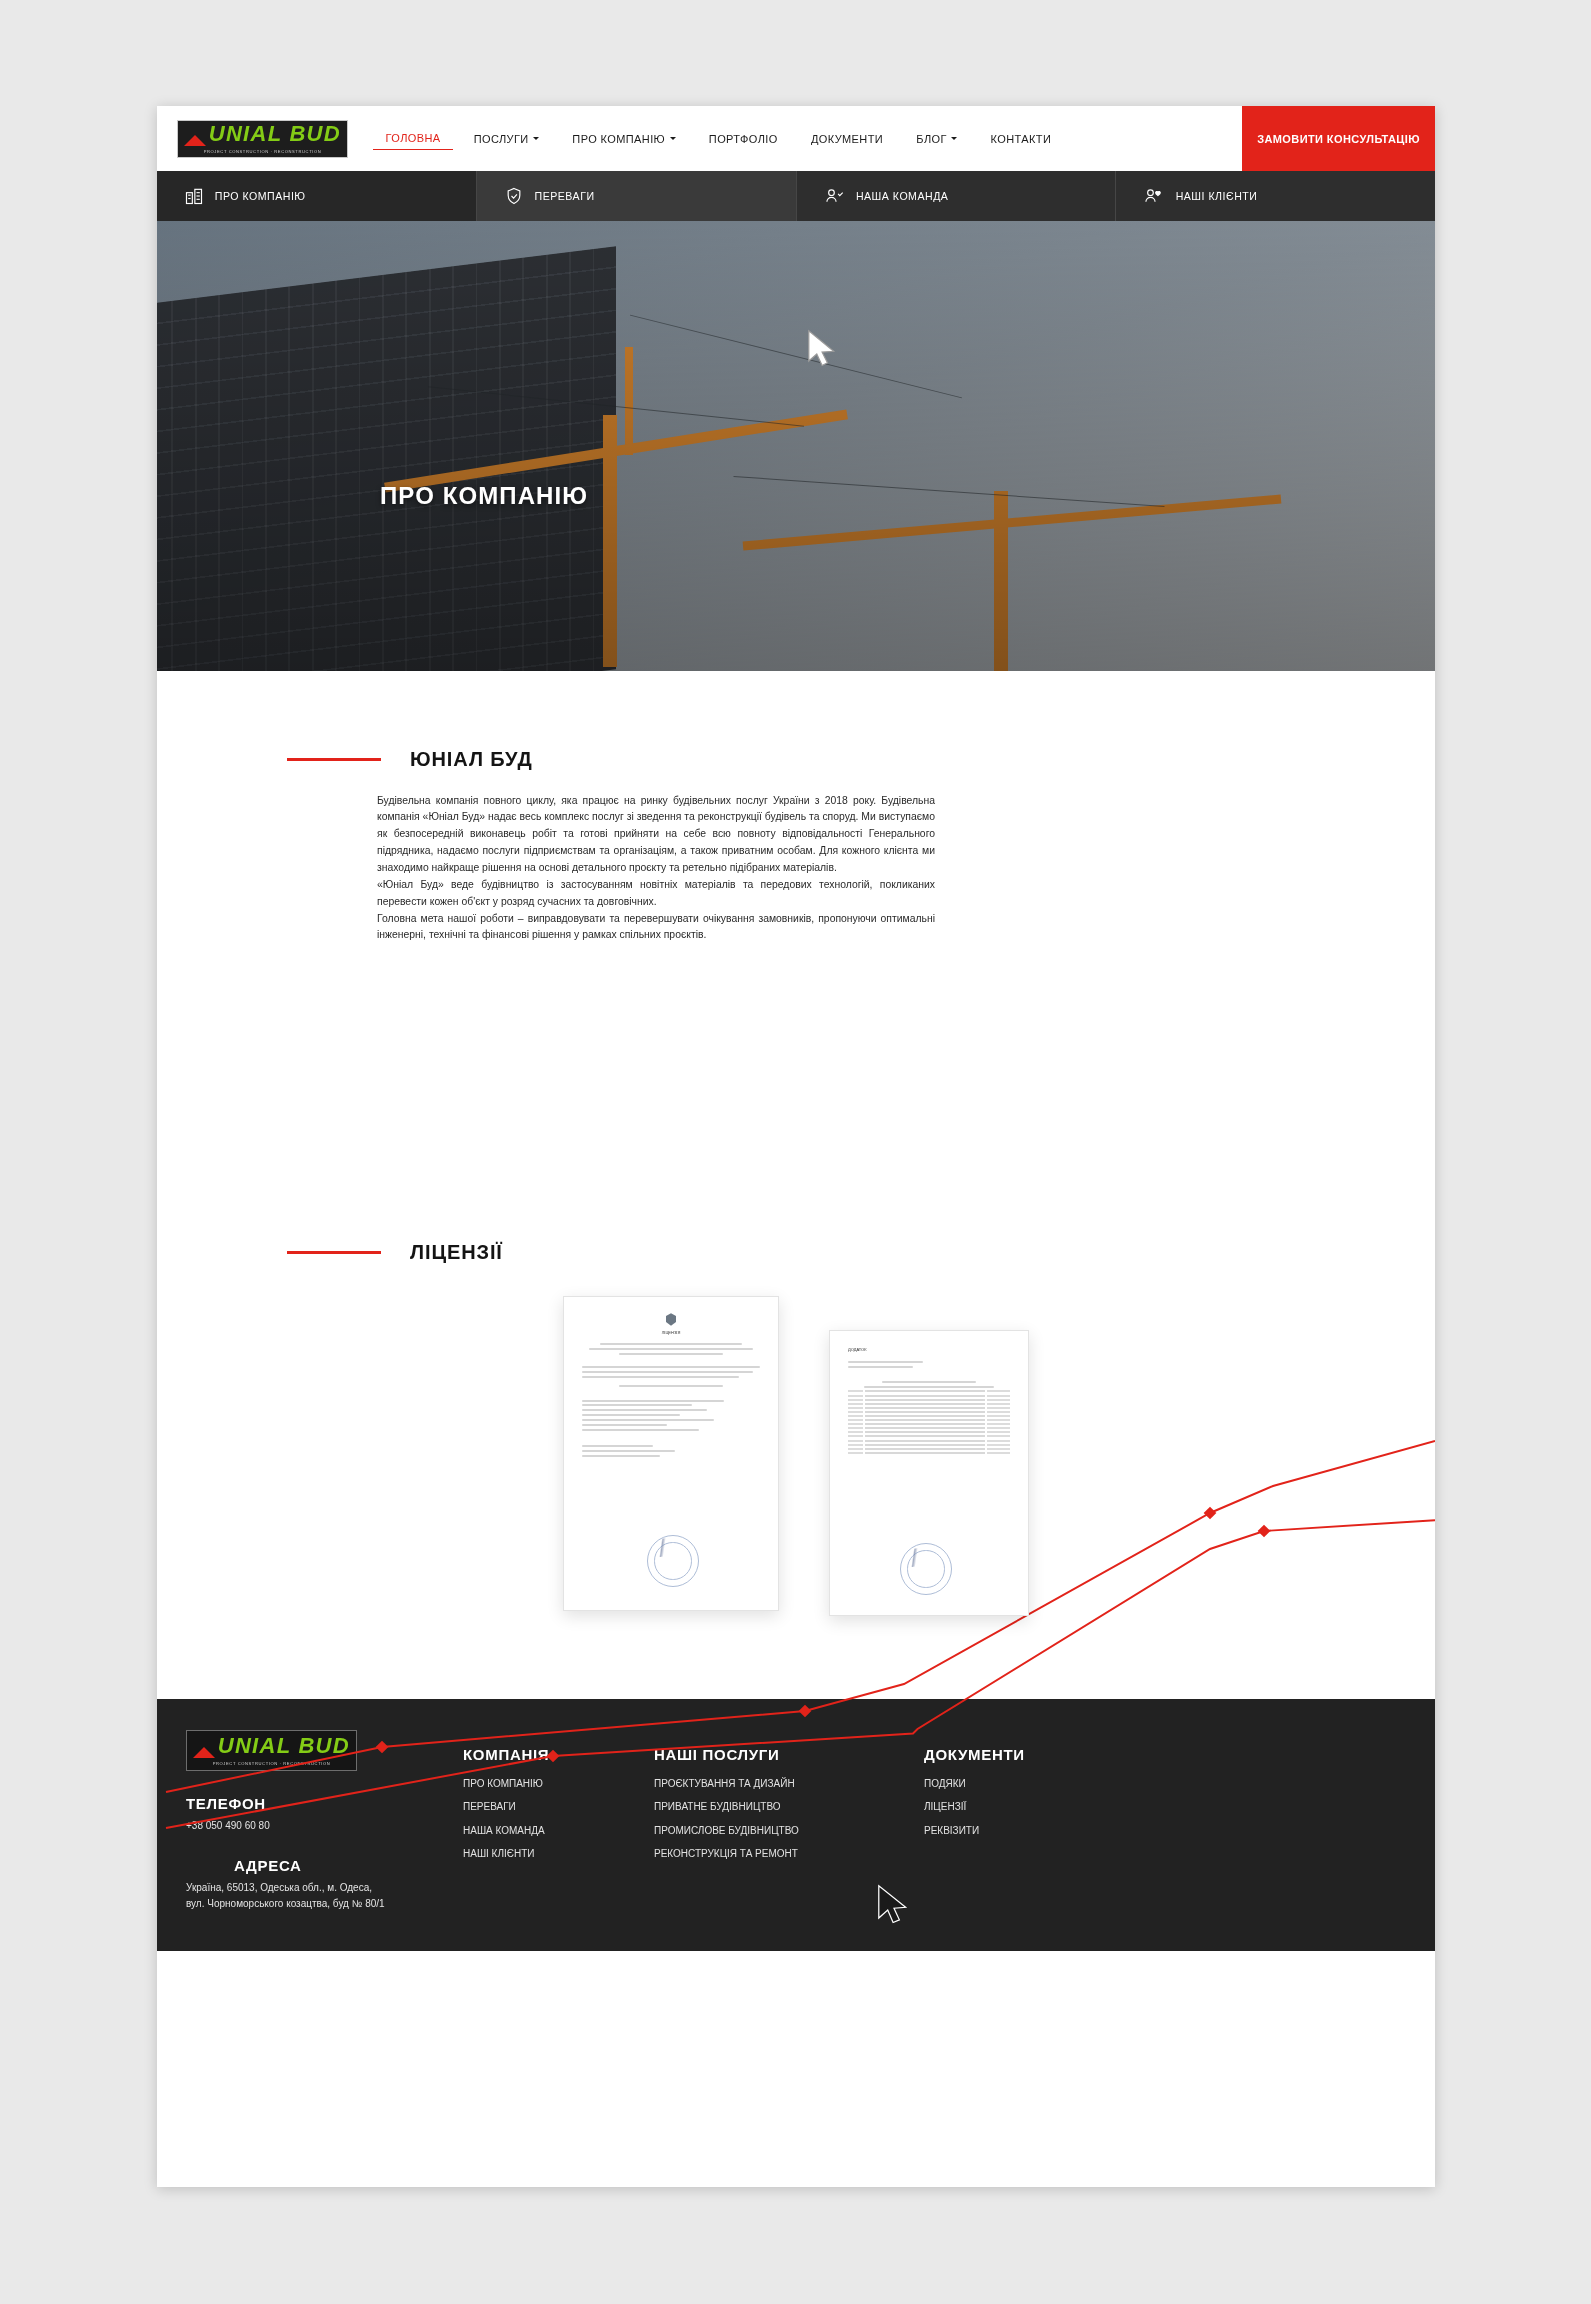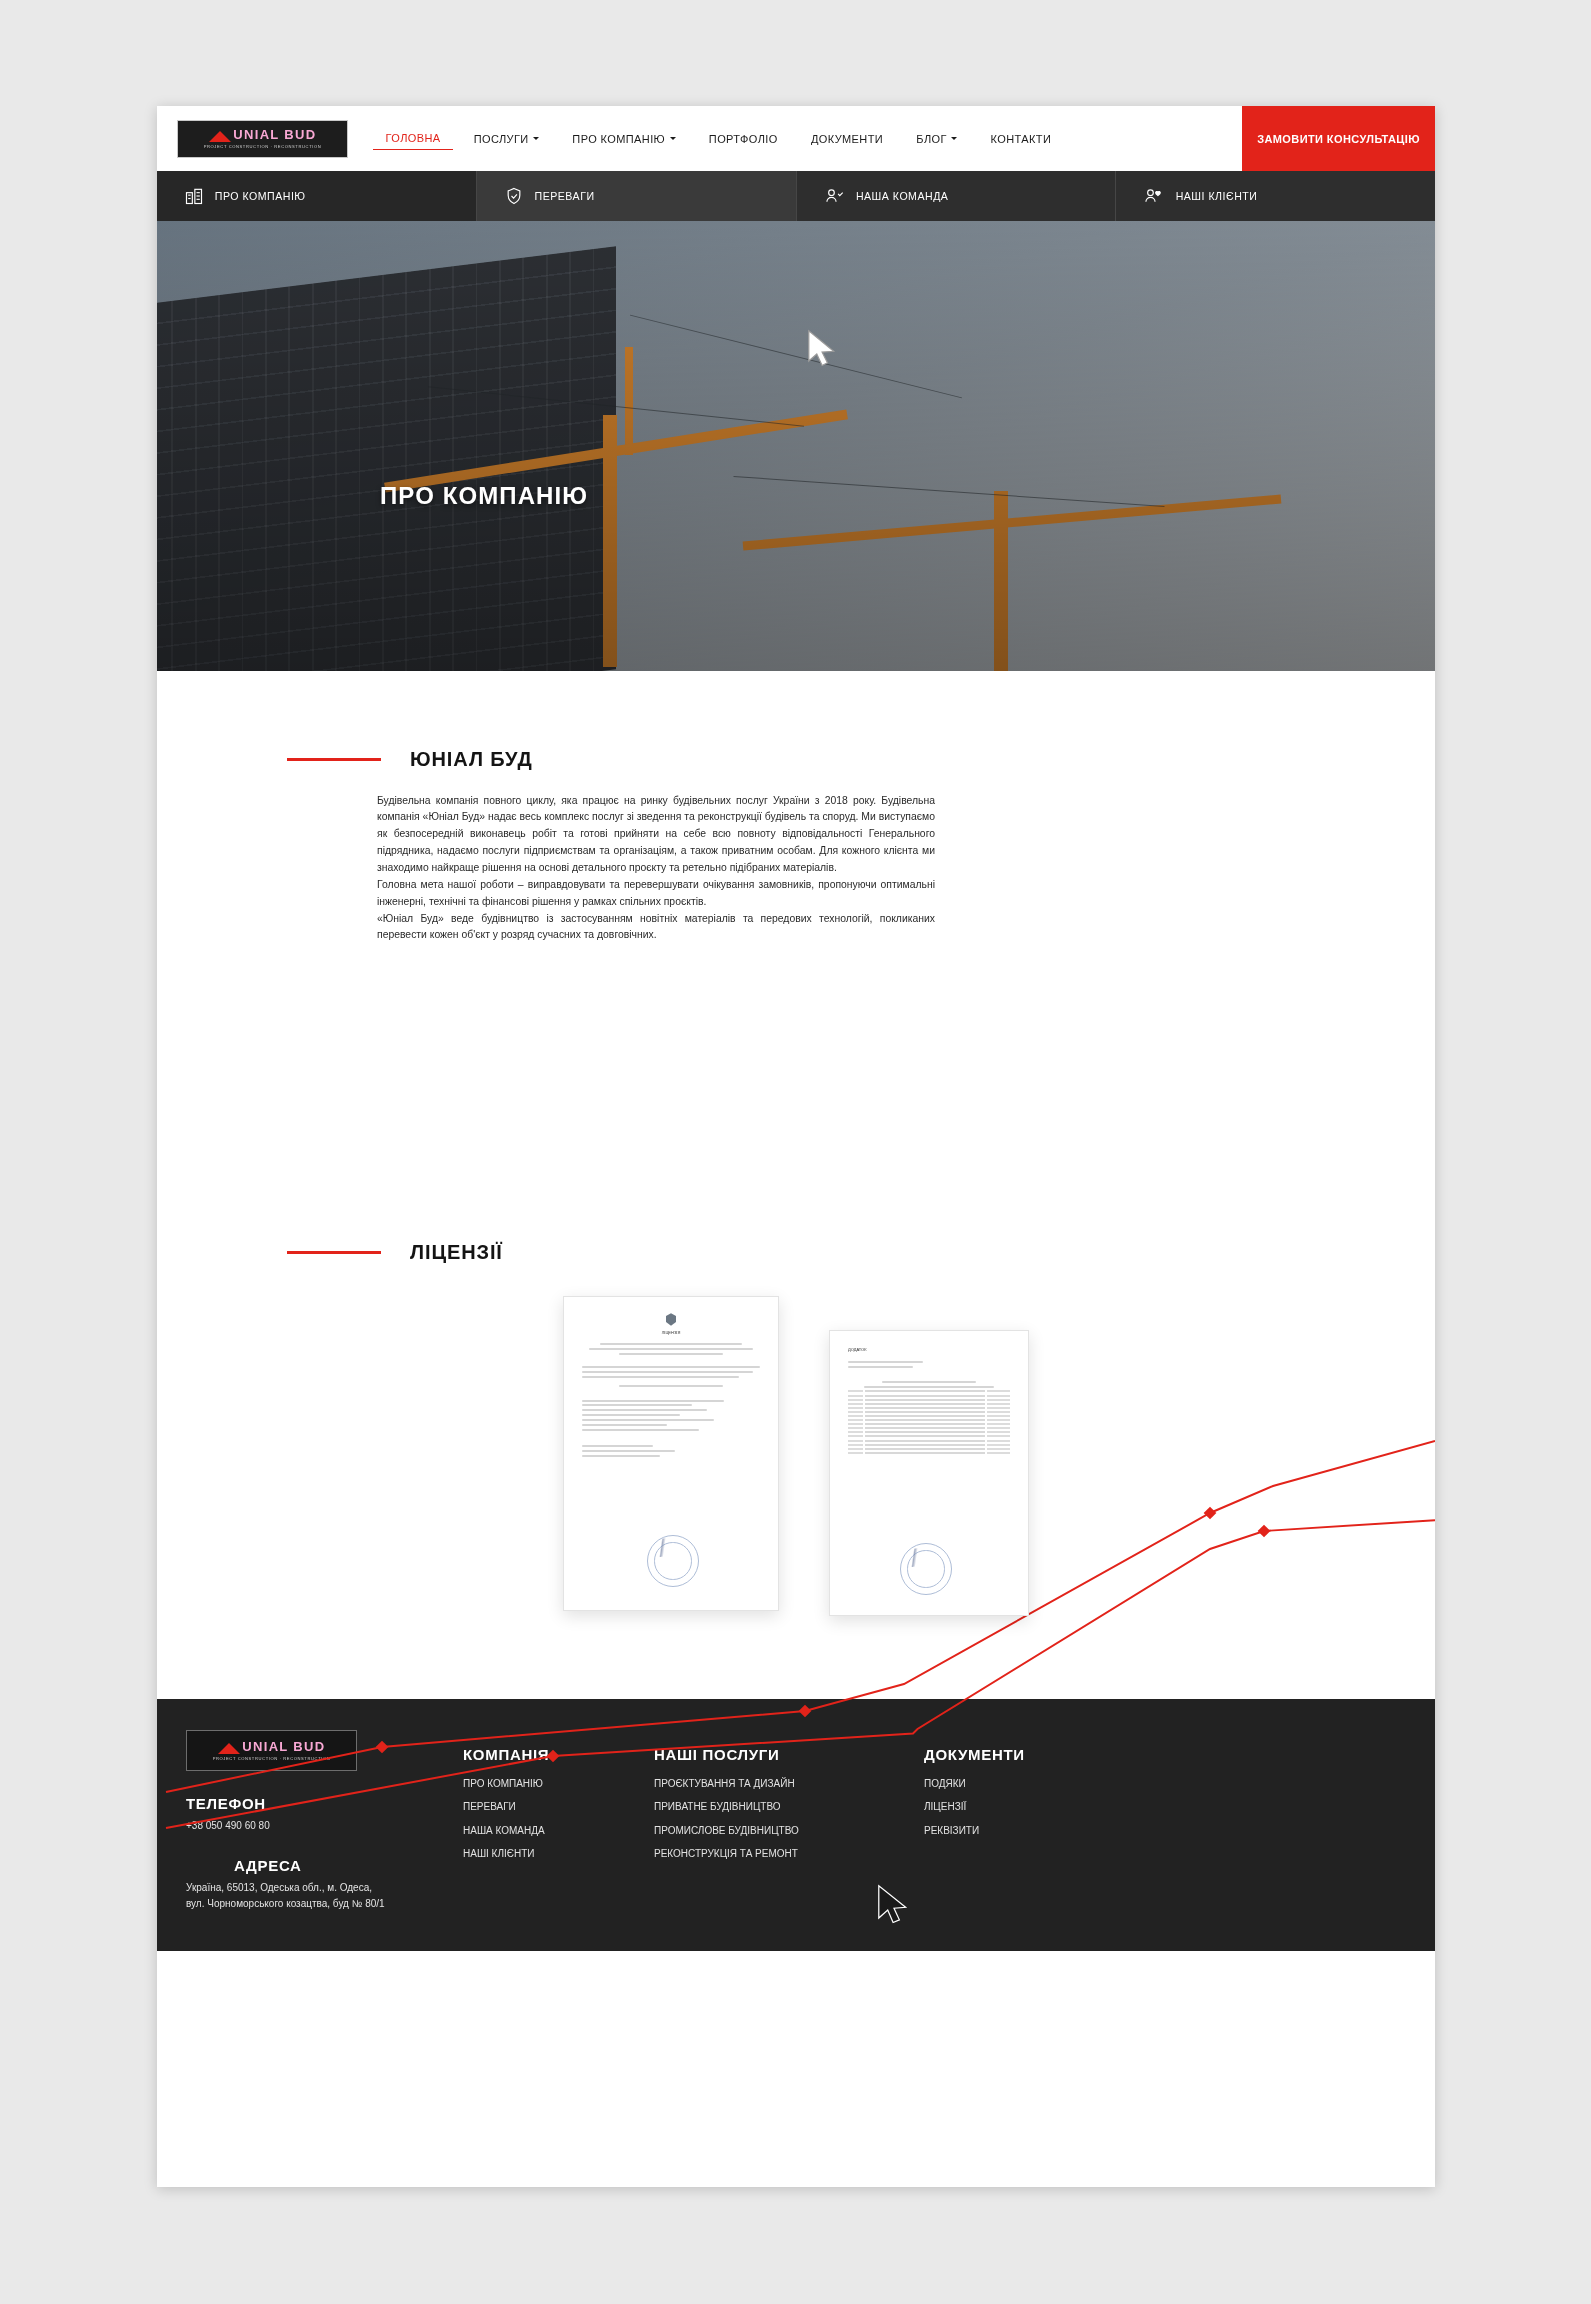--- a/index.html
+++ b/index.html
@@ -37,22 +37,22 @@
   }
   .logo-row { display: flex; align-items: flex-end; gap: 2.7px; }
   .logo-roof {
     width: 0; height: 0;
     border-left: 11.7px solid transparent;
     border-right: 11.7px solid transparent;
     border-bottom: 11.7px solid #e2231a;
     margin-bottom: -0.9px;
   }
   .logo-text {
-    color: #f9a8d4; font-size: 13px; font-weight: bold;
-    letter-spacing: 1.3px; line-height: 1;
+    color: #84cc16; font-size: 22px; font-weight: bold;
+    letter-spacing: 1.3px; line-height: 1; font-style: italic;
   }
   .logo-sub {
     color: #cfcfcf; font-size: 4.1px; letter-spacing: 0.6px;
     margin-top: 3.6px;
   }
   .mainnav {
     display: flex; align-items: center; gap: 8px;
     margin-left: 25px; flex: 1;
   }
   .mainnav a {
@@ -339,22 +339,22 @@
       <rect x="1225" y="125" width="10" height="10" fill="#e2231a" transform="rotate(45 1230 130)"></rect>
     </svg>
 
     <div class="head-row">
       <span class="head-bar"></span>
       <span class="head-title">ЮНІАЛ БУД</span>
     </div>
 
     <div class="about-text">
       <p>Будівельна компанія повного циклу, яка працює на ринку будівельних послуг України з 2018 року. Будівельна компанія «Юніал Буд» надає весь комплекс послуг зі зведення та реконструкції  будівель та споруд. Ми виступаємо як безпосередній виконавець робіт та готові прийняти на себе всю повноту відповідальності Генерального підрядника, надаємо послуги підприємствам та організаціям, а також приватним особам. Для кожного клієнта ми знаходимо найкраще рішення на основі детального проєкту та ретельно підібраних матеріалів.</p>
+      <p>«Юніал Буд» веде будівництво із застосуванням новітніх матеріалів та передових технологій, покликаних перевести кожен об'єкт у розряд сучасних та довговічних.</p>
       <p>Головна мета нашої роботи – виправдовувати та перевершувати  очікування замовників, пропонуючи оптимальні інженерні, технічні та фінансові рішення у рамках спільних проєктів.</p>
-      <p>«Юніал Буд» веде будівництво із застосуванням новітніх матеріалів та передових технологій, покликаних перевести кожен об'єкт у розряд сучасних та довговічних.</p>
     </div>
   </div>
 
   <div class="section">
     <div class="head-row" style="margin-top:297px;">
       <span class="head-bar"></span>
       <span class="head-title">ЛІЦЕНЗІЇ</span>
     </div>
 
     <div class="licenses">

